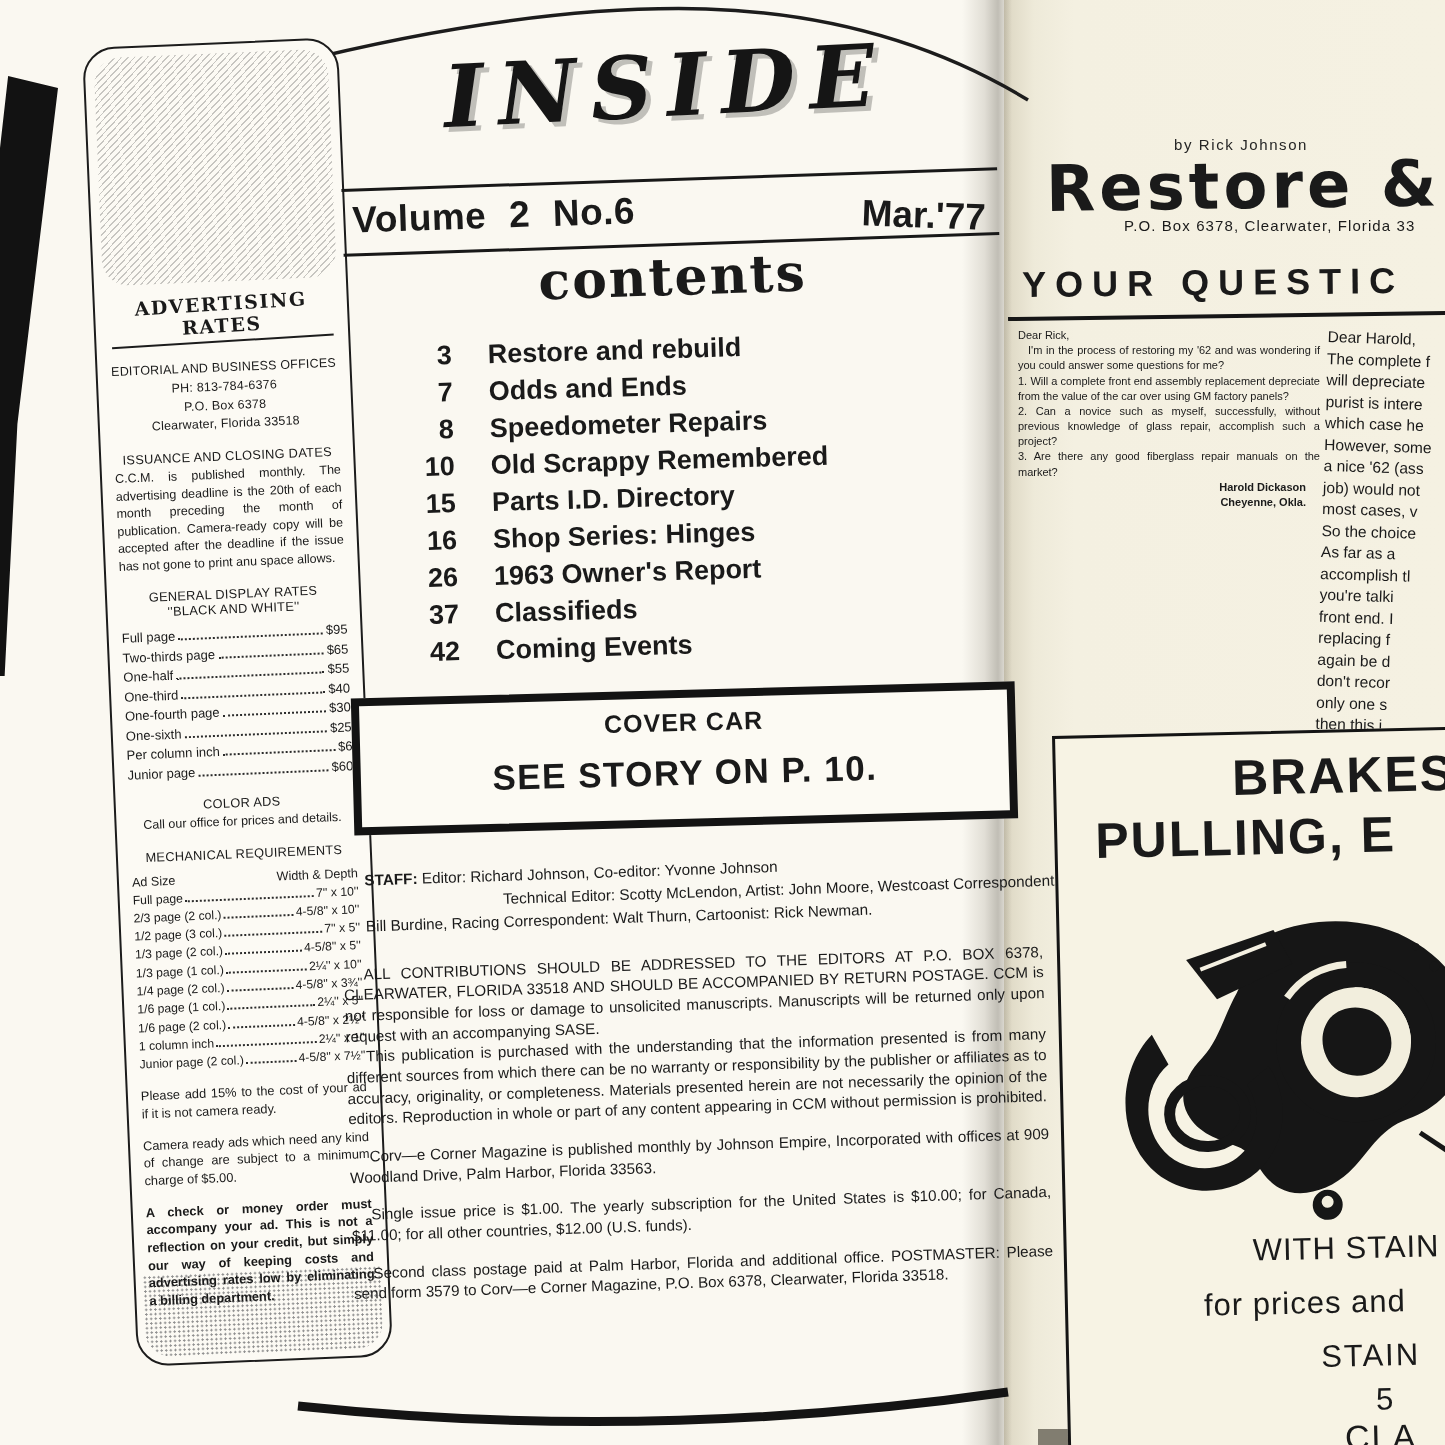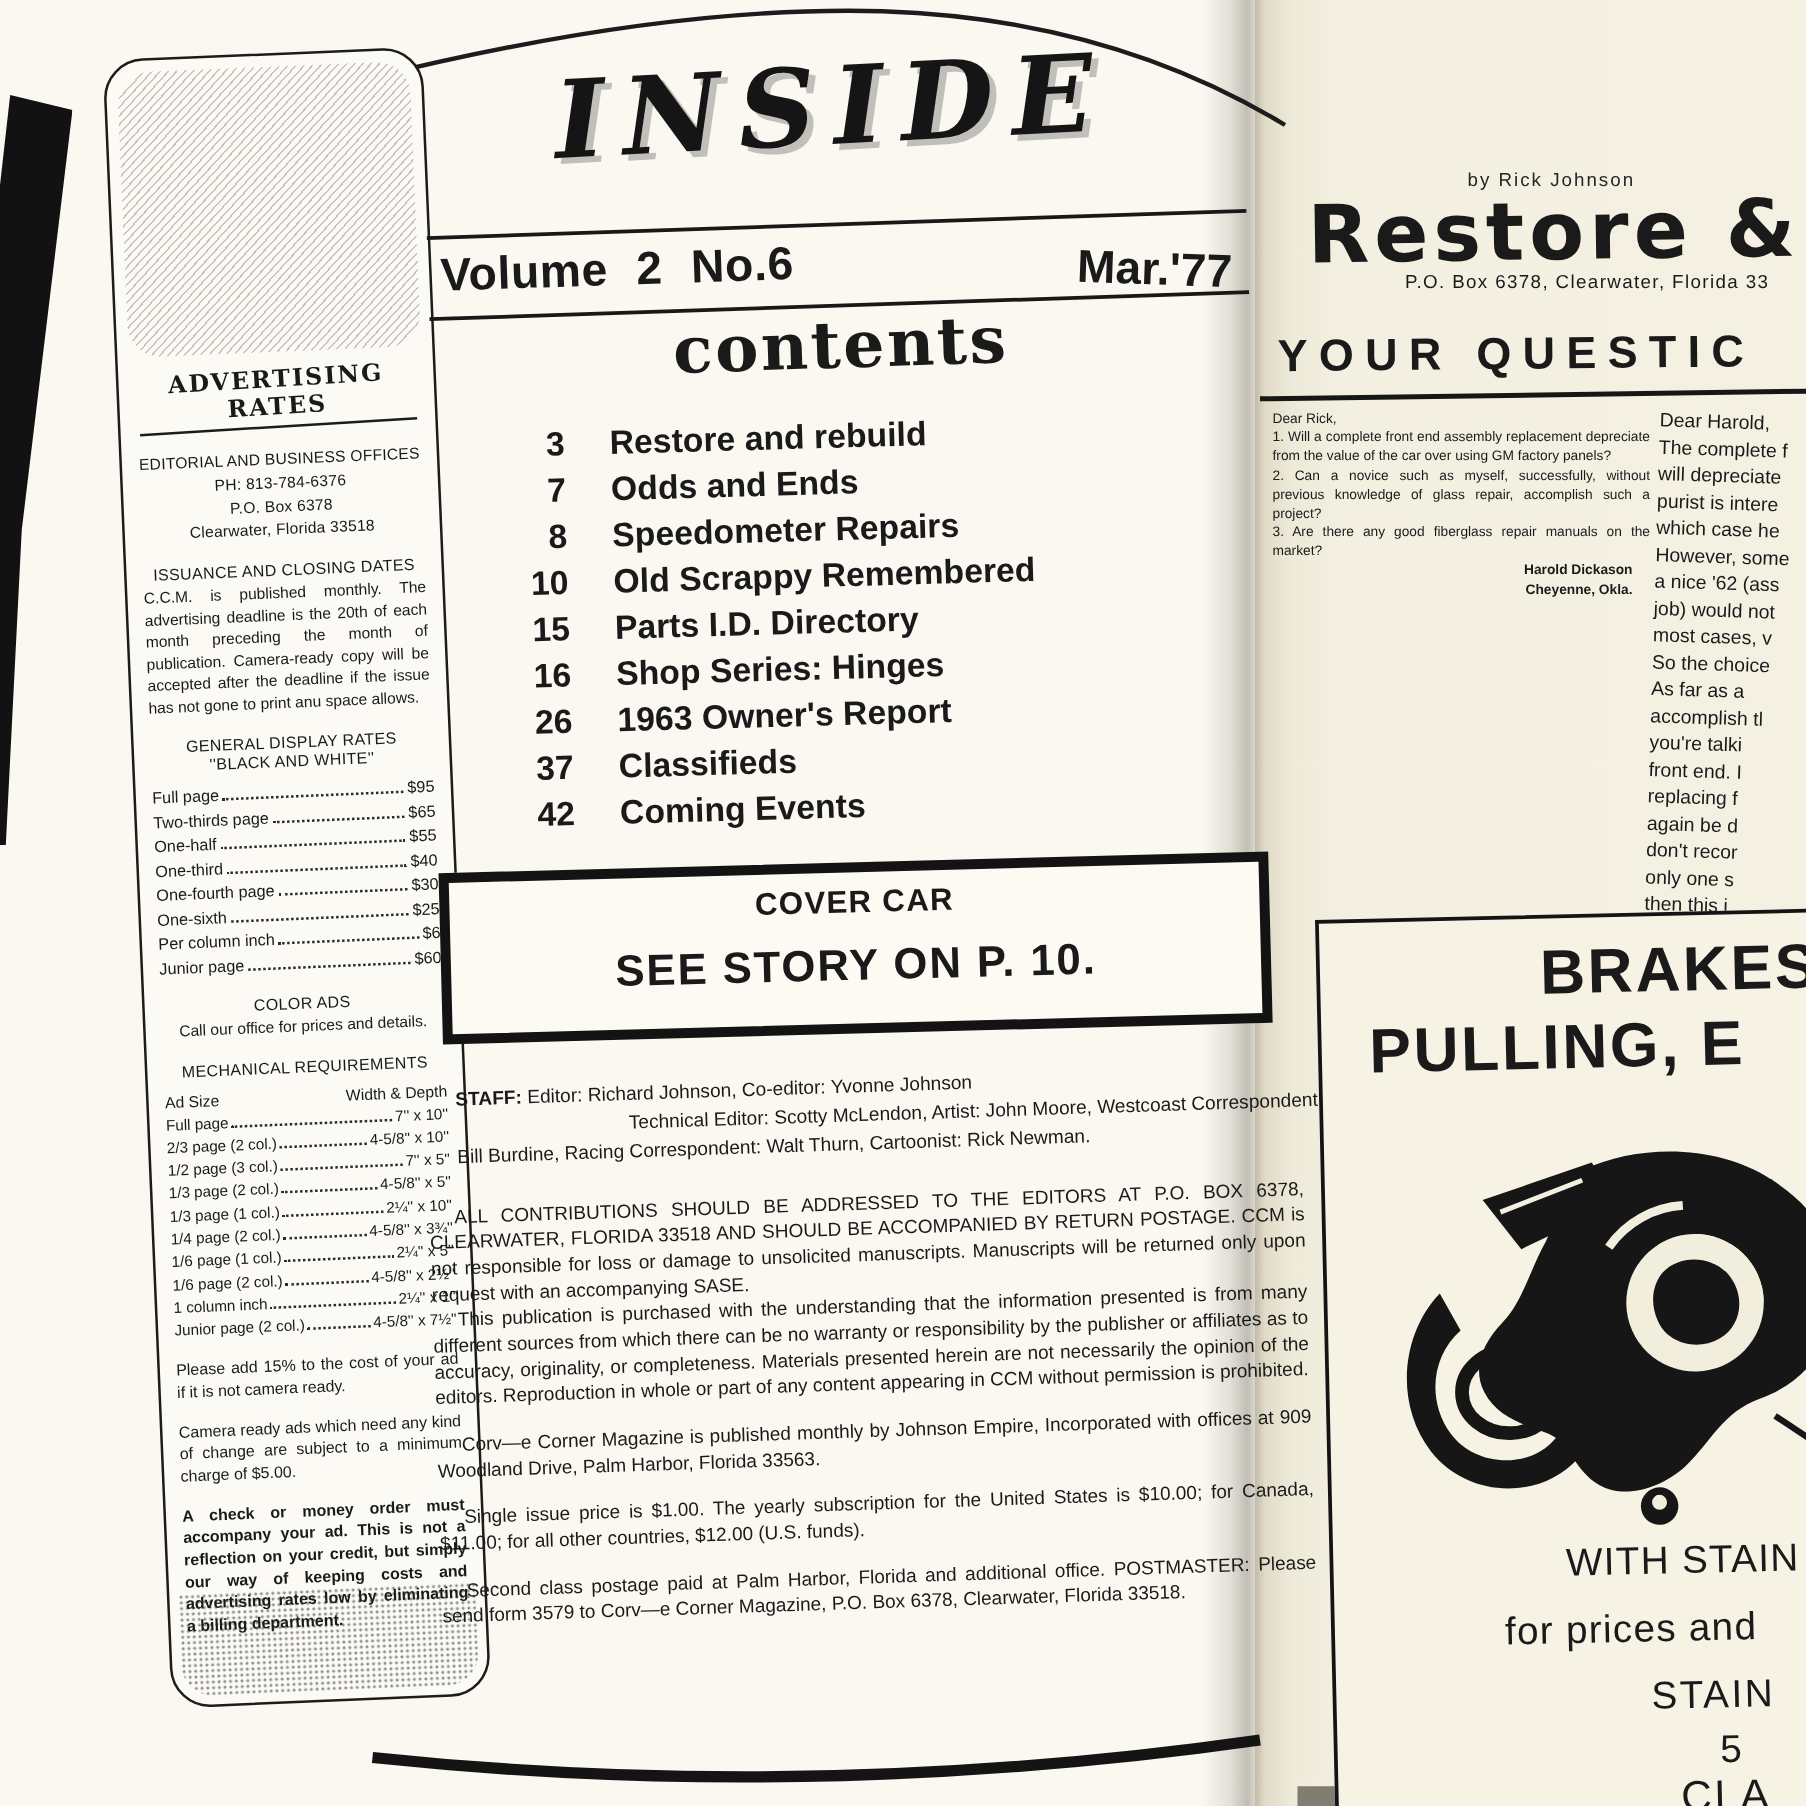--- a/index.html
+++ b/index.html
@@ -324,20 +324,21 @@
 
   <div class="rp">
     <div class="rp-byline">by Rick Johnson</div>
     <div class="rp-title">Restore &amp; Reb</div>
     <div class="rp-address">P.O. Box 6378, Clearwater, Florida 33</div>
     <div class="rp-section">YOUR QUESTIC</div>
     <div class="rp-rule"></div>
 
     <div class="rp-col1">
       <div>Dear Rick,</div>
+      <p>I'm in the process of restoring my '62 and was wondering if you could answer some questions for me?</p>
       <p class="q">1.  Will a complete front end assembly replacement depreciate from the value of the car over using GM factory panels?</p>
       <p class="q">2.  Can a novice such as myself, successfully, without previous knowledge of glass repair, accomplish such a project?</p>
       <p class="q">3.  Are there any good fiberglass repair manuals on the market?</p>
       <div class="rp-sig">Harold Dickason</div>
       <div class="rp-sig">Cheyenne, Okla.</div>
     </div>
 
     <div class="rp-col2">
 
     <div class="rp-line">Dear Harold,</div>

